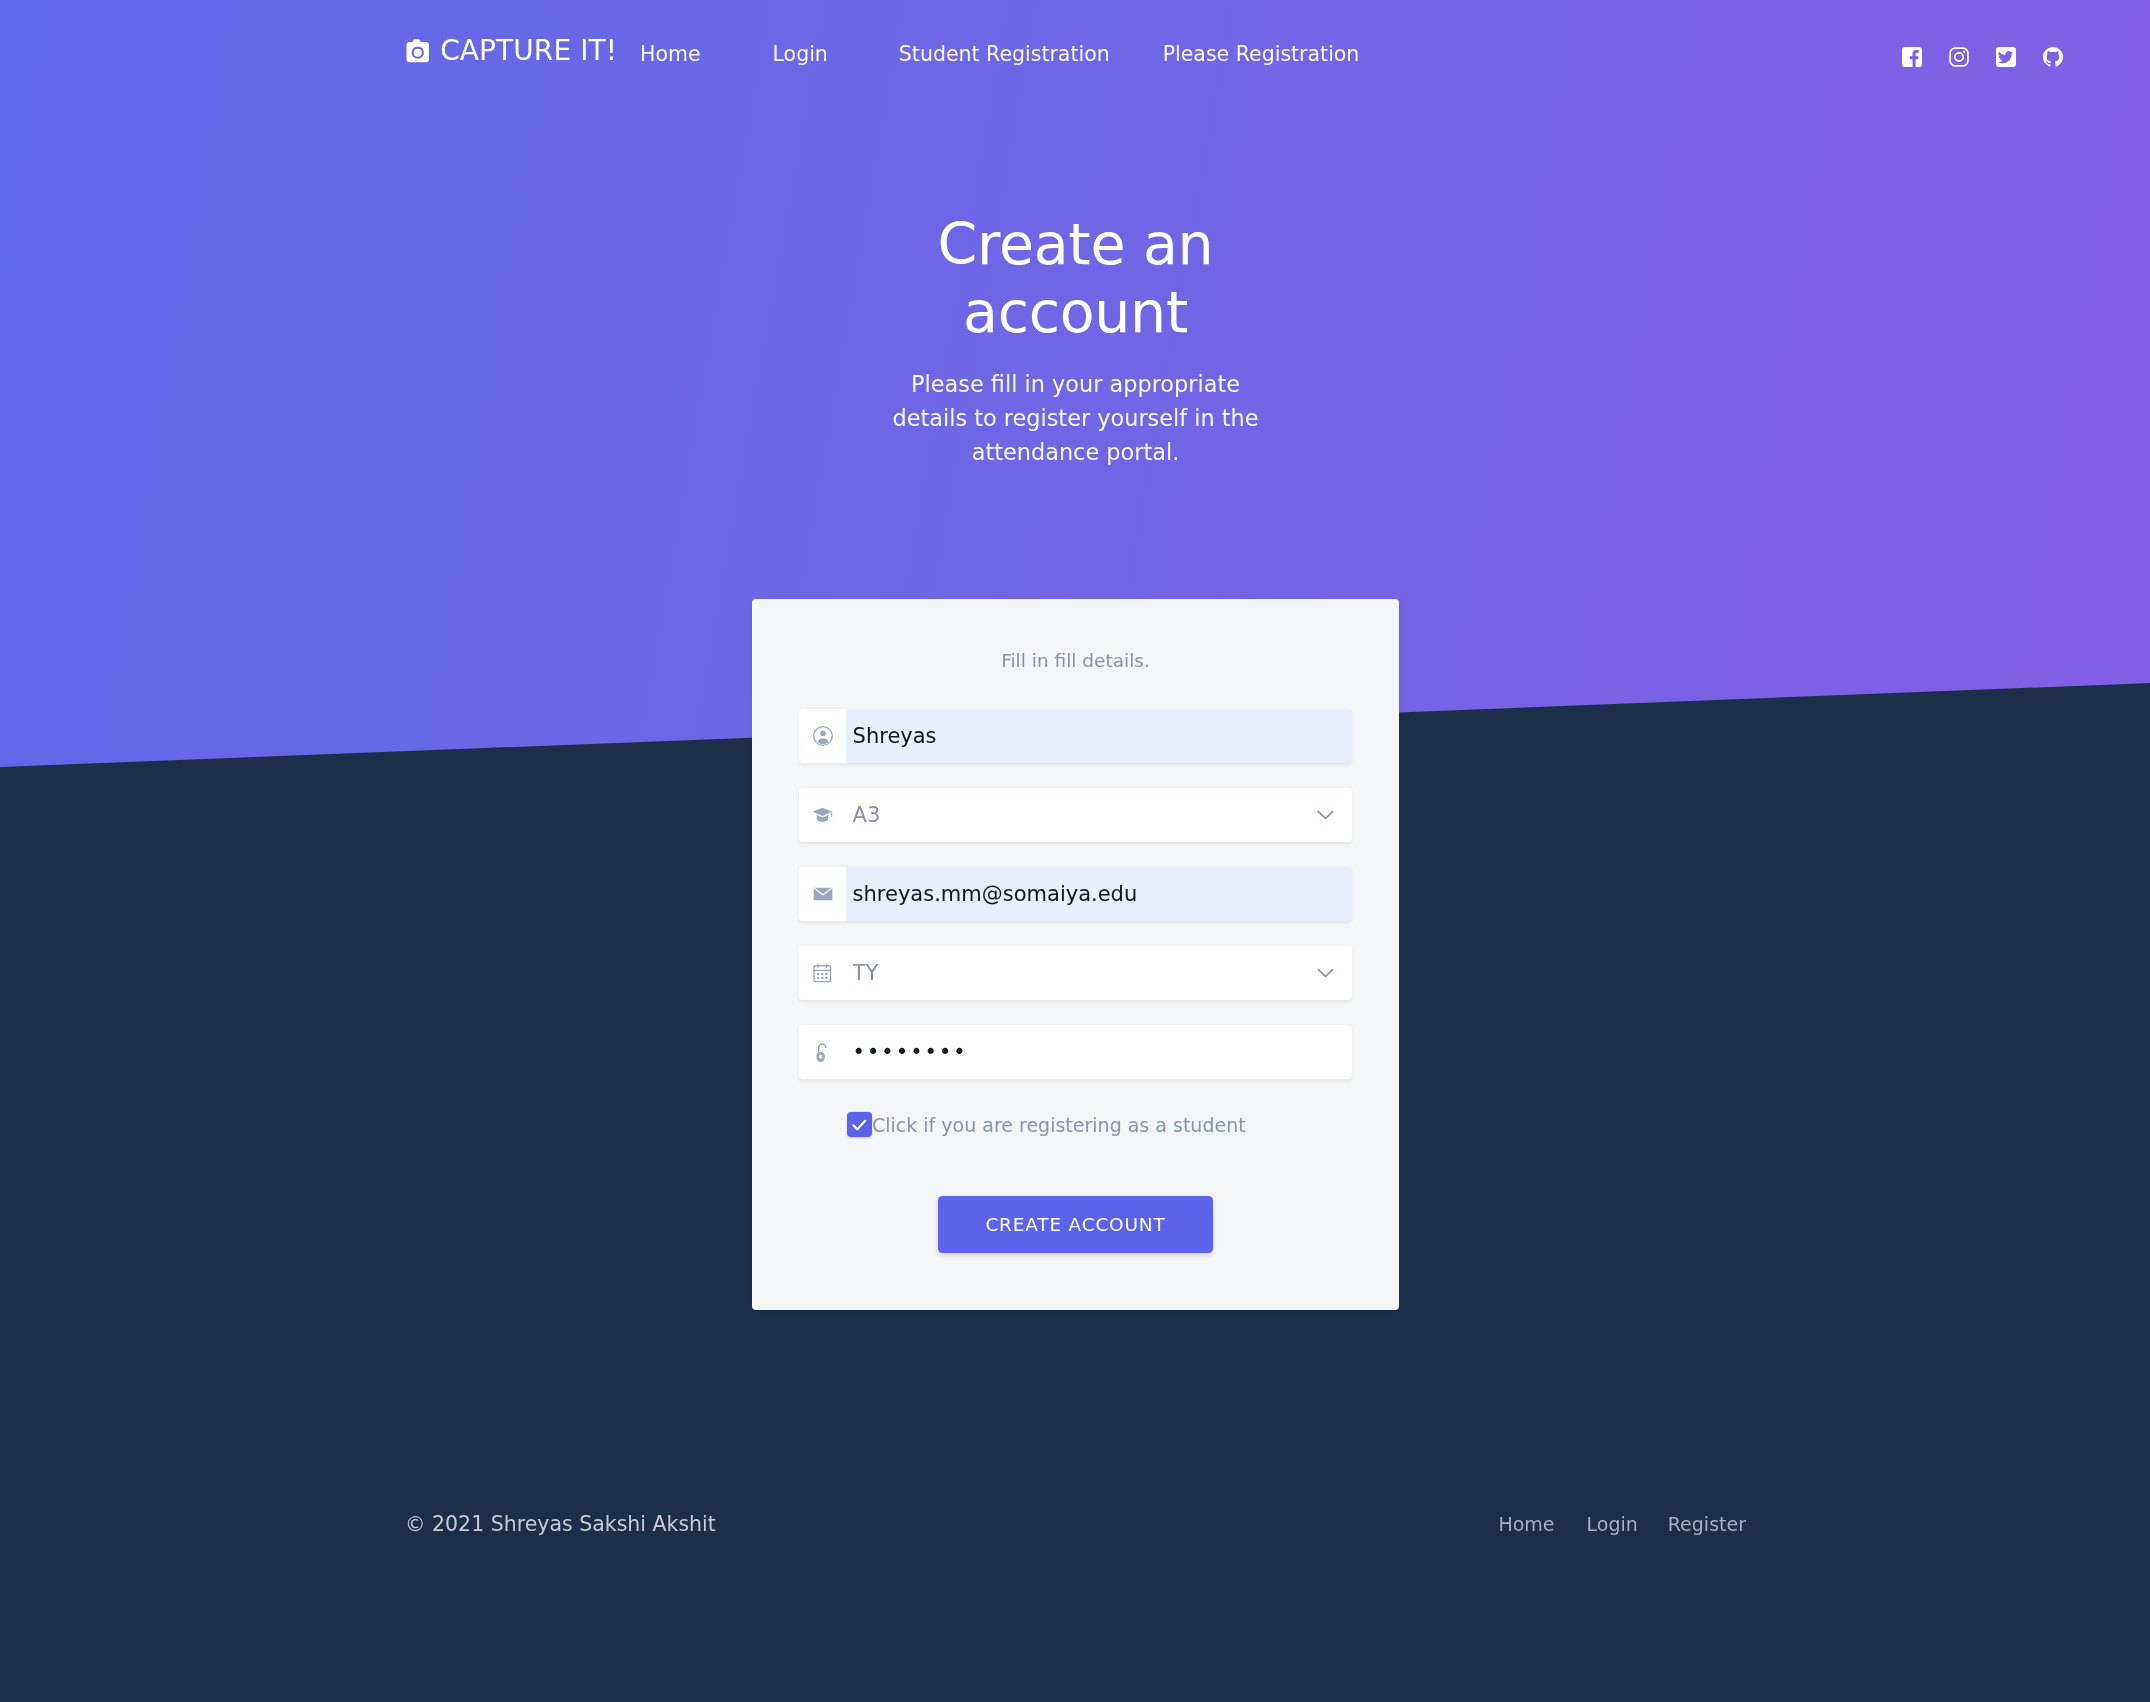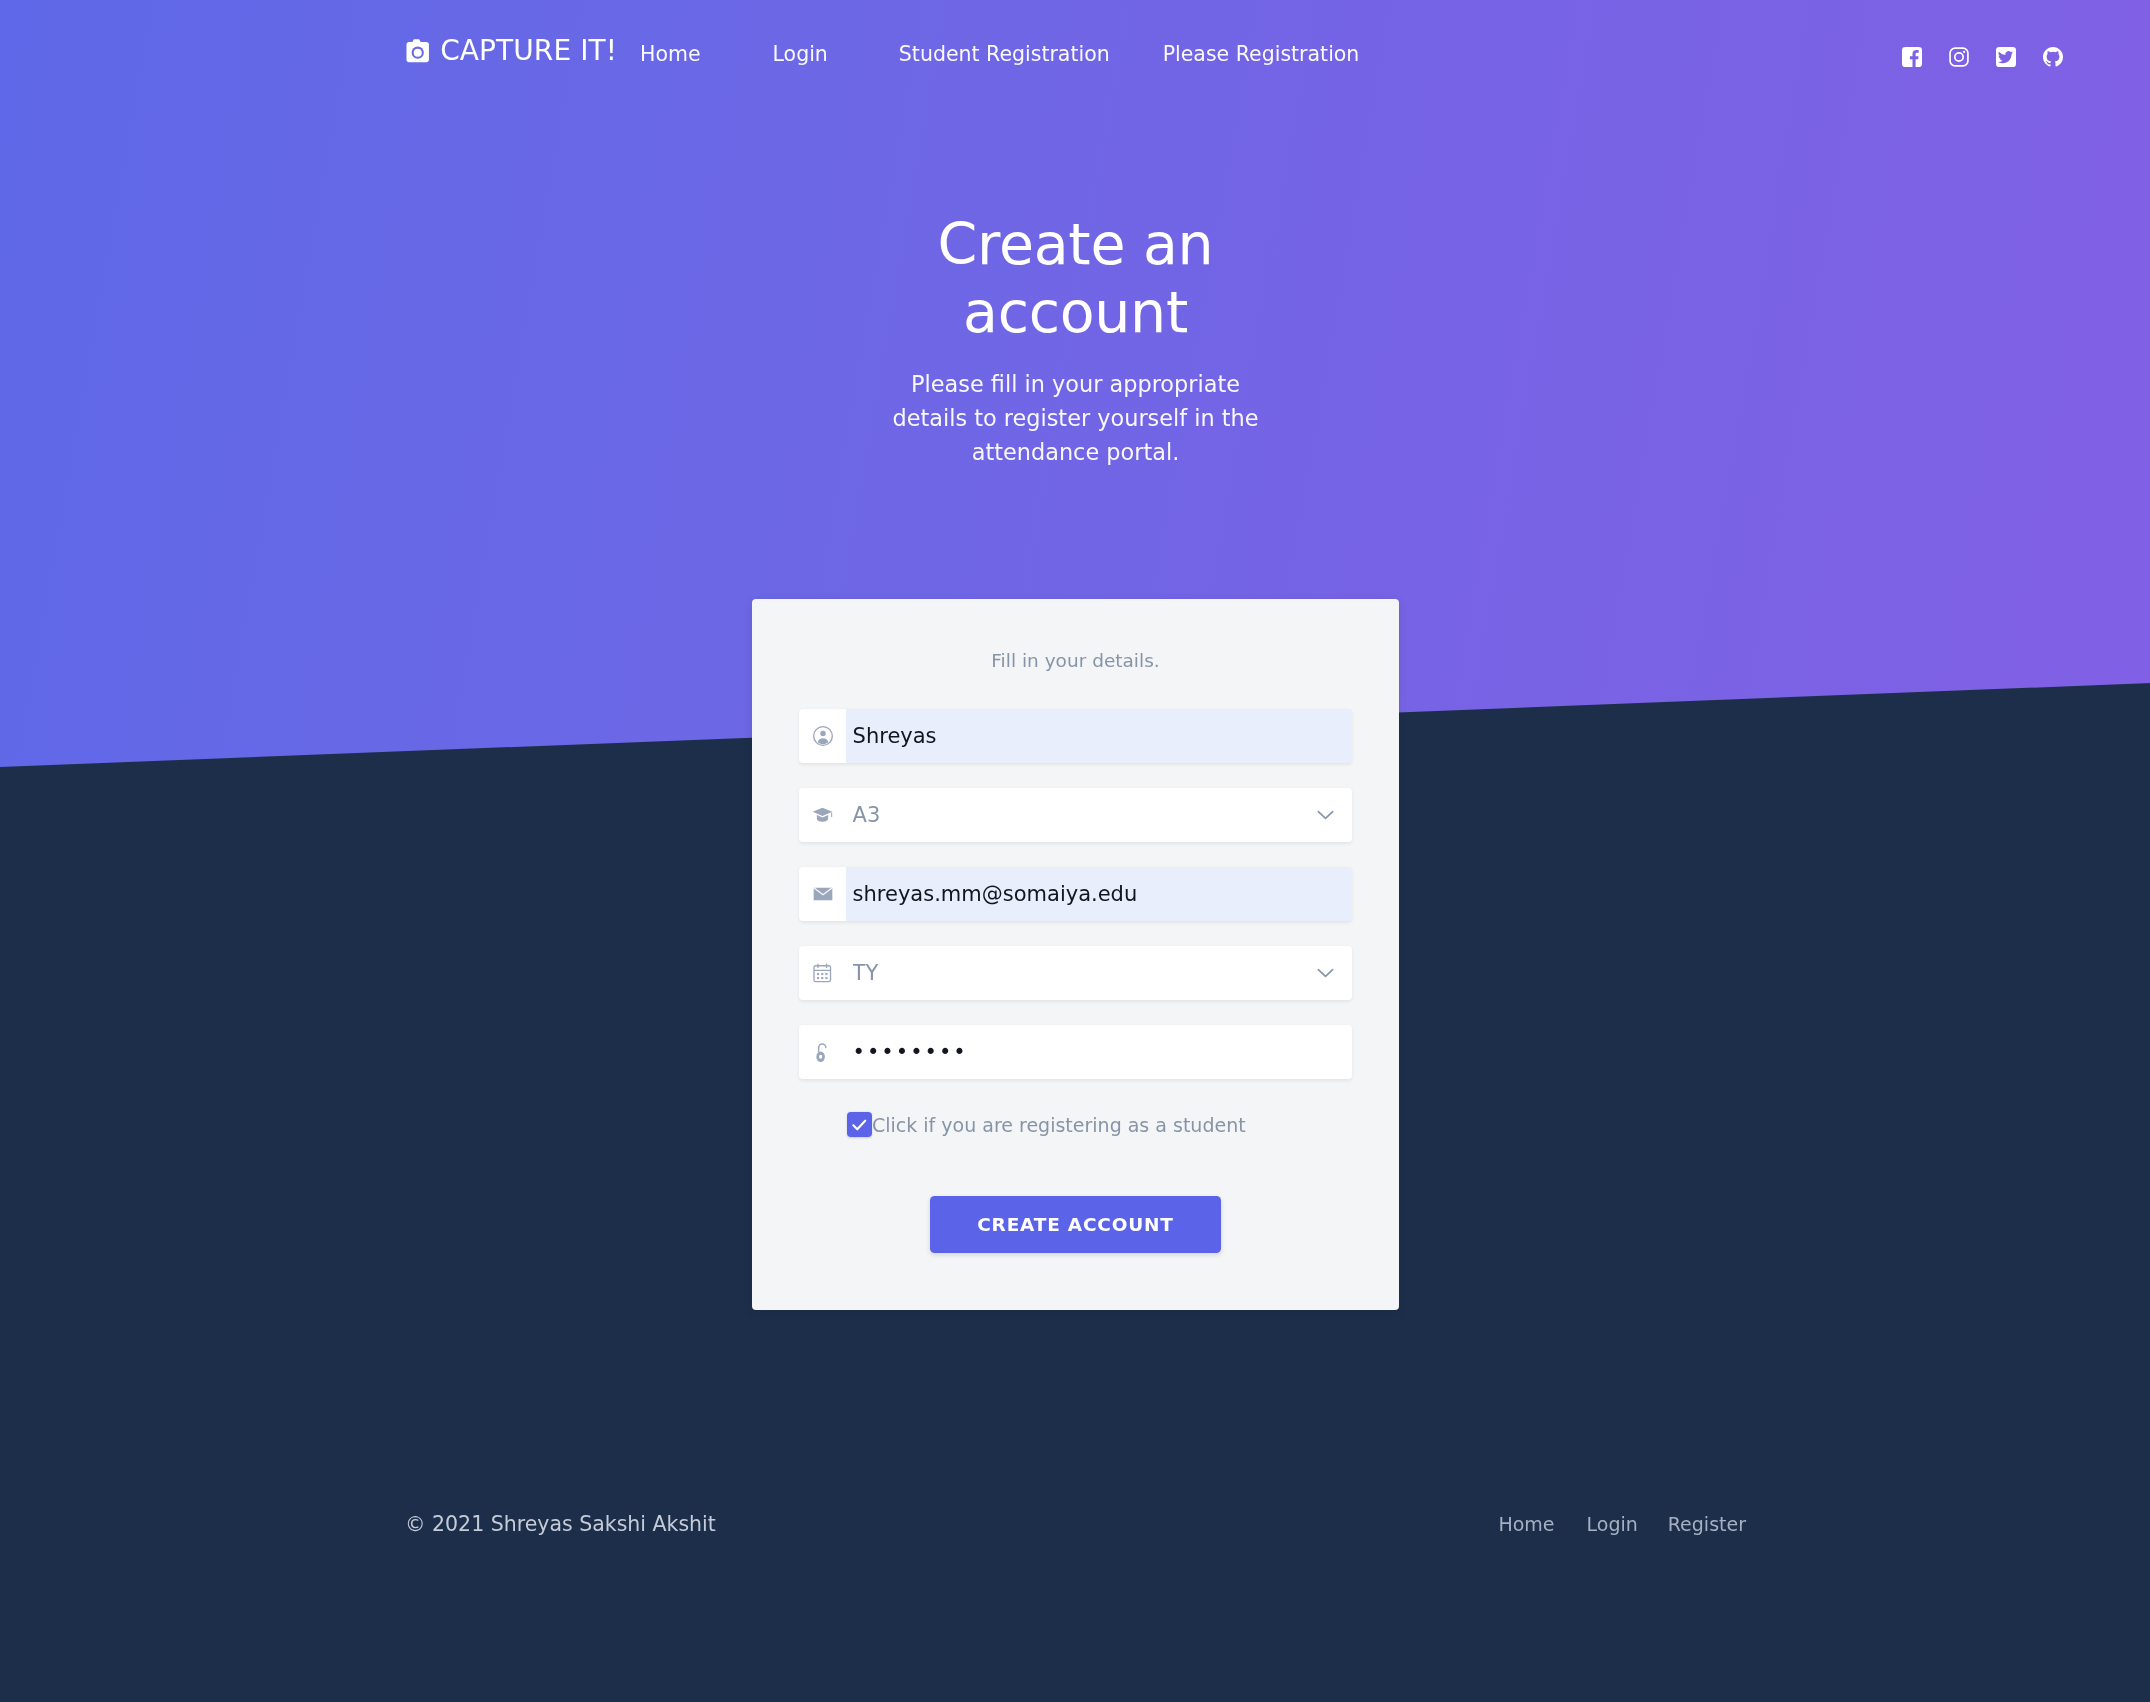--- a/index.html
+++ b/index.html
@@ -245,21 +245,21 @@
     justify-content: center;
     margin-top: 59px;
   }
   .submit-btn {
     background: #5b63e8;
     color: #ffffff;
     border: 0;
     border-radius: 4.6px;
     font-family: "DejaVu Sans", sans-serif;
     font-size: 18.5px;
-    font-weight: 700;
+    font-weight: 400;
     letter-spacing: 0.8px;
     padding: 18px 47px;
     cursor: pointer;
     box-shadow: 0 2px 5.3px rgba(16,24,40,0.14);
   }
 
   
   .footer {
     position: absolute;
     left: 0;
@@ -360,21 +360,21 @@
   </div>
 </nav>
 
 <div class="hero-copy">
   <h1 class="hero-title">Create an account</h1>
   <p class="hero-sub">Please fill in your appropriate details to register yourself in the attendance portal.</p>
 </div>
 
 <div class="card">
 
-  <div class="card-caption">Fill in your details.</div>
+  <div class="card-caption">Fill in fill details.</div>
 
   <form>
 
     <div class="field filled">
       <span class="field-icon">
         <svg width="20" height="20" viewBox="0 0 24 24" fill="#9aa6ba">
           <circle cx="12" cy="12" r="11.2" fill="none" stroke="#9aa6ba" stroke-width="1.6"></circle>
           <circle cx="12" cy="9" r="3.3"></circle>
           <path d="M5.6 19.6a6.6 6.6 0 0 1 12.8 0 11 11 0 0 1-12.8 0z"></path>
         </svg>

